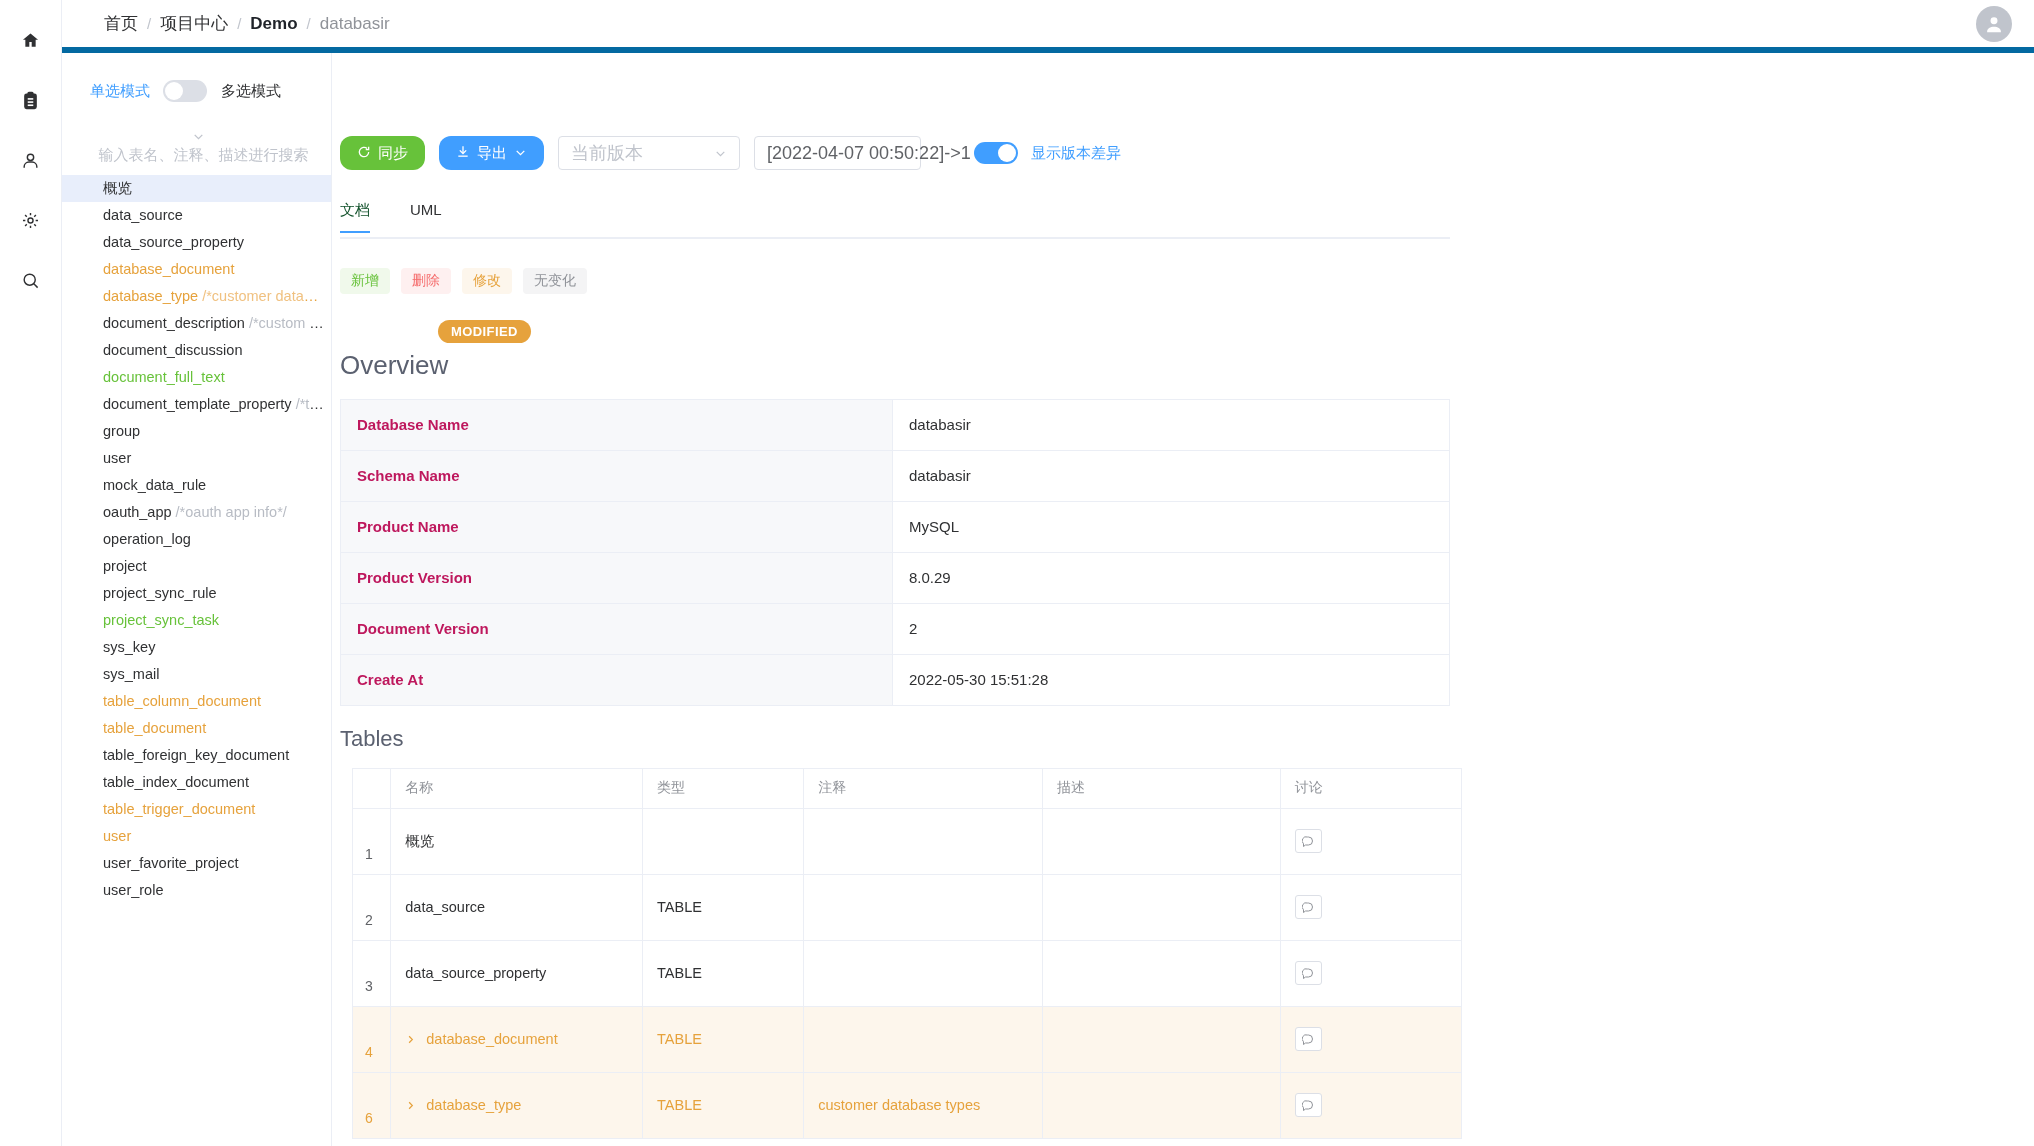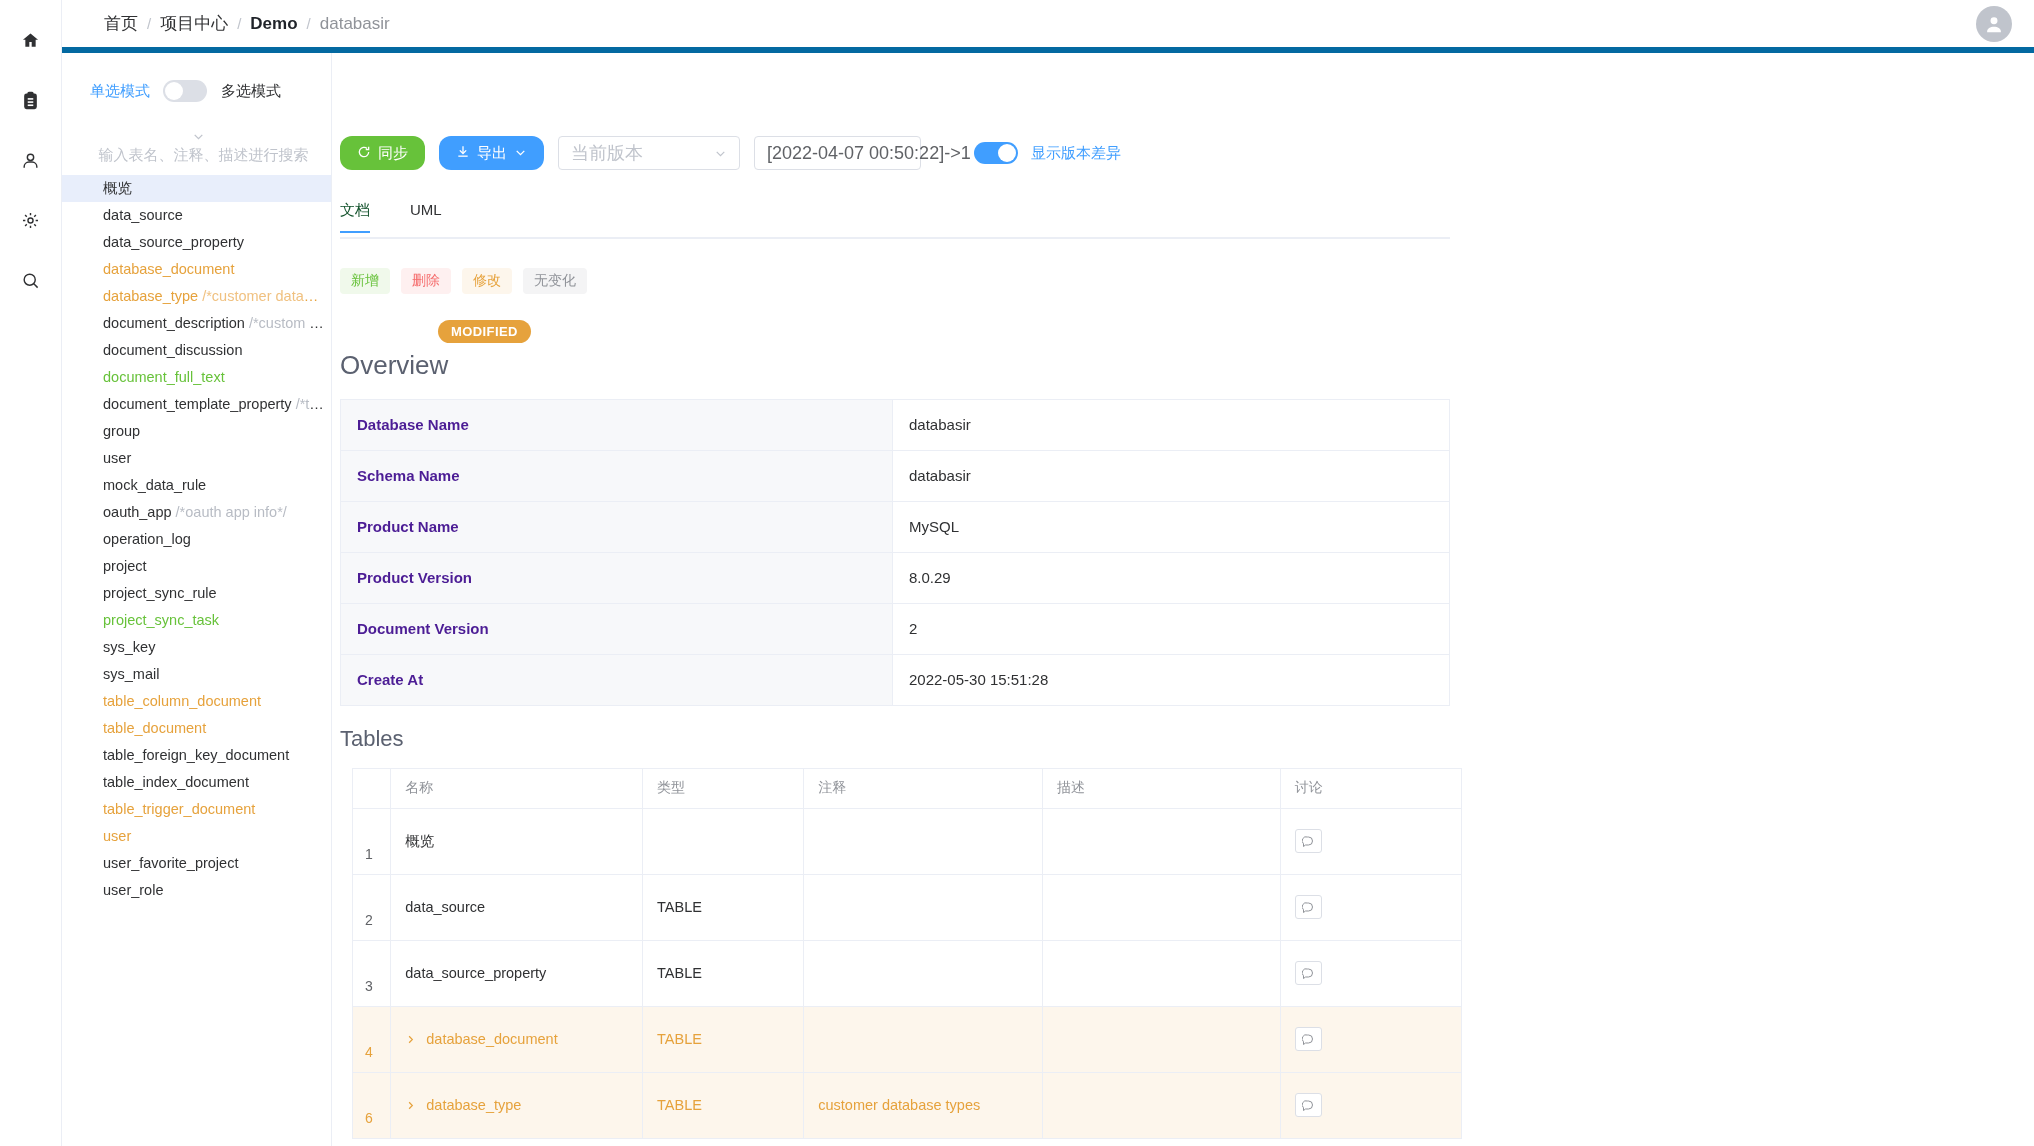--- a/index.html
+++ b/index.html
@@ -204,21 +204,21 @@
     table-layout: fixed;
   }
   .ovtable td {
     border: 1px solid #ebeef5;
     height: 51px;
     font-size: 15px;
     padding: 0 16px;
   }
   .ovtable td.k {
     width: 552px; background: #f7f8fa;
-    font-weight: bold; color: #4c1d95;
+    font-weight: bold; color: #be185d;
   }
   .ovtable td.v { color: #303133; background: #fff; }
 
   
   .tbl {
     width: 1110px; margin: 16px 0 0 20px;
     border-collapse: collapse; table-layout: fixed;
   }
   .tbl th {
     border: 1px solid #ebeef5;

